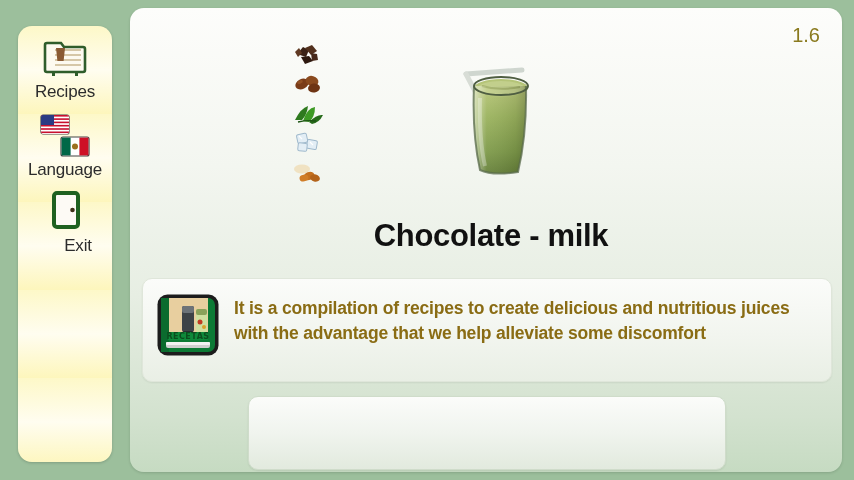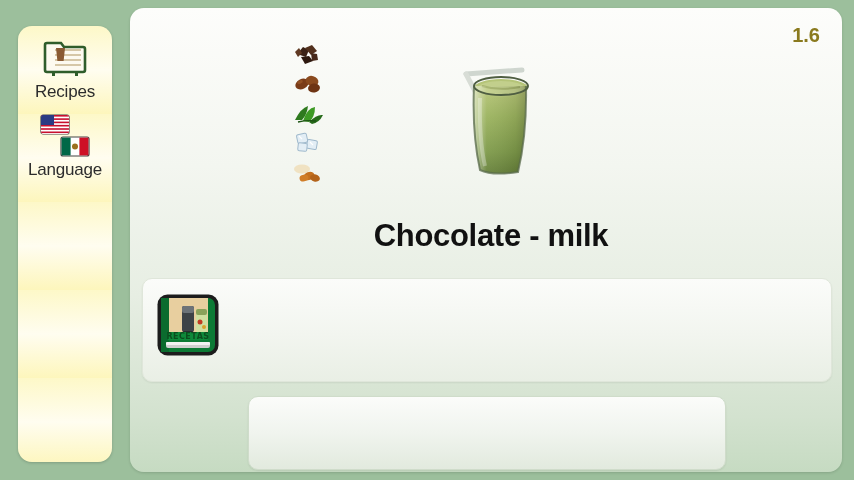--- a/index.html
+++ b/index.html
@@ -68,21 +68,21 @@
     background:linear-gradient(to bottom, #fdfdfb 0%, #f3f6f0 34%, #e7eee3 62%, #d3e2cf 88%, #c6dbc2 100%);
     box-shadow:0 1px 3px rgba(0,0,0,0.14);
     overflow:hidden;
   }
 
   #version {
     position:absolute;
     right:22px; top:16px;
     font-size:20px;
     color:#8a7a1e;
-    font-weight:700;
+    font-weight:400;
   }
 
   
   #ingredients {
     position:absolute;
     left:155px; top:32px;
     width:46px;
     display:flex;
     flex-direction:column;
     align-items:center;
@@ -188,20 +188,29 @@
           <rect x="42.4" y="25.6" width="9" height="17.8" fill="#ce1126"></rect>
           <circle cx="38" cy="34.5" r="3" fill="#9b7020"></circle>
         </g>
       </svg>
     </div>
     <div class="side-label">Language</div>
   </div>
 
 
 
+  <div class="side-item" id="si-exit">
+    <div class="side-icon">
+      <svg width="44" height="46" viewBox="0 0 44 46">
+        <rect x="11" y="4" width="24" height="34" rx="3" fill="#fdfaf5" stroke="#1f6120" stroke-width="4"></rect>
+        <circle cx="29.5" cy="21" r="2.3" fill="#3f3018"></circle>
+      </svg>
+    </div>
+    <div class="side-label">Exit</div>
+  </div>
 </div>
 
 <div id="main">
 
   <div id="version">1.6</div>
 
   <div id="ingredients">
 
     <svg class="ingredient" viewBox="0 0 34 26">
       <path d="M6 14 l6-7 6 3 -3 7 z" fill="#3b2216"></path>
@@ -282,16 +291,17 @@
       <rect x="27" y="38" width="10" height="5" rx="1" fill="#2a2d30"></rect>
       <rect x="40" y="16" width="11" height="24" rx="2" fill="#cfe0a0"></rect>
       <rect x="40" y="16" width="11" height="6" rx="2" fill="#8aa25a"></rect>
       <circle cx="44" cy="29" r="2.5" fill="#c23b22"></circle>
       <circle cx="48" cy="34" r="2" fill="#d9a12a"></circle>
       <rect x="12" y="39" width="40" height="8" fill="#0e8a3a"></rect>
       <text x="32" y="46" font-family="DejaVu Sans, sans-serif" font-size="8" font-weight="bold" fill="#0b4d1e" text-anchor="middle" letter-spacing="0.5">RECETAS</text>
       <rect x="10" y="49" width="44" height="6" rx="2" fill="#cfcfcf"></rect>
       <rect x="10" y="49" width="44" height="3" rx="1" fill="#f2f2f2"></rect>
     </svg>
+    <div id="desc-text">It is a compilation of recipes to create delicious and nutritious juices with the advantage that we help alleviate some discomfort</div>
   </div>
 
   <div id="bottom-panel"></div>
 </div>
 
 </body></html>

